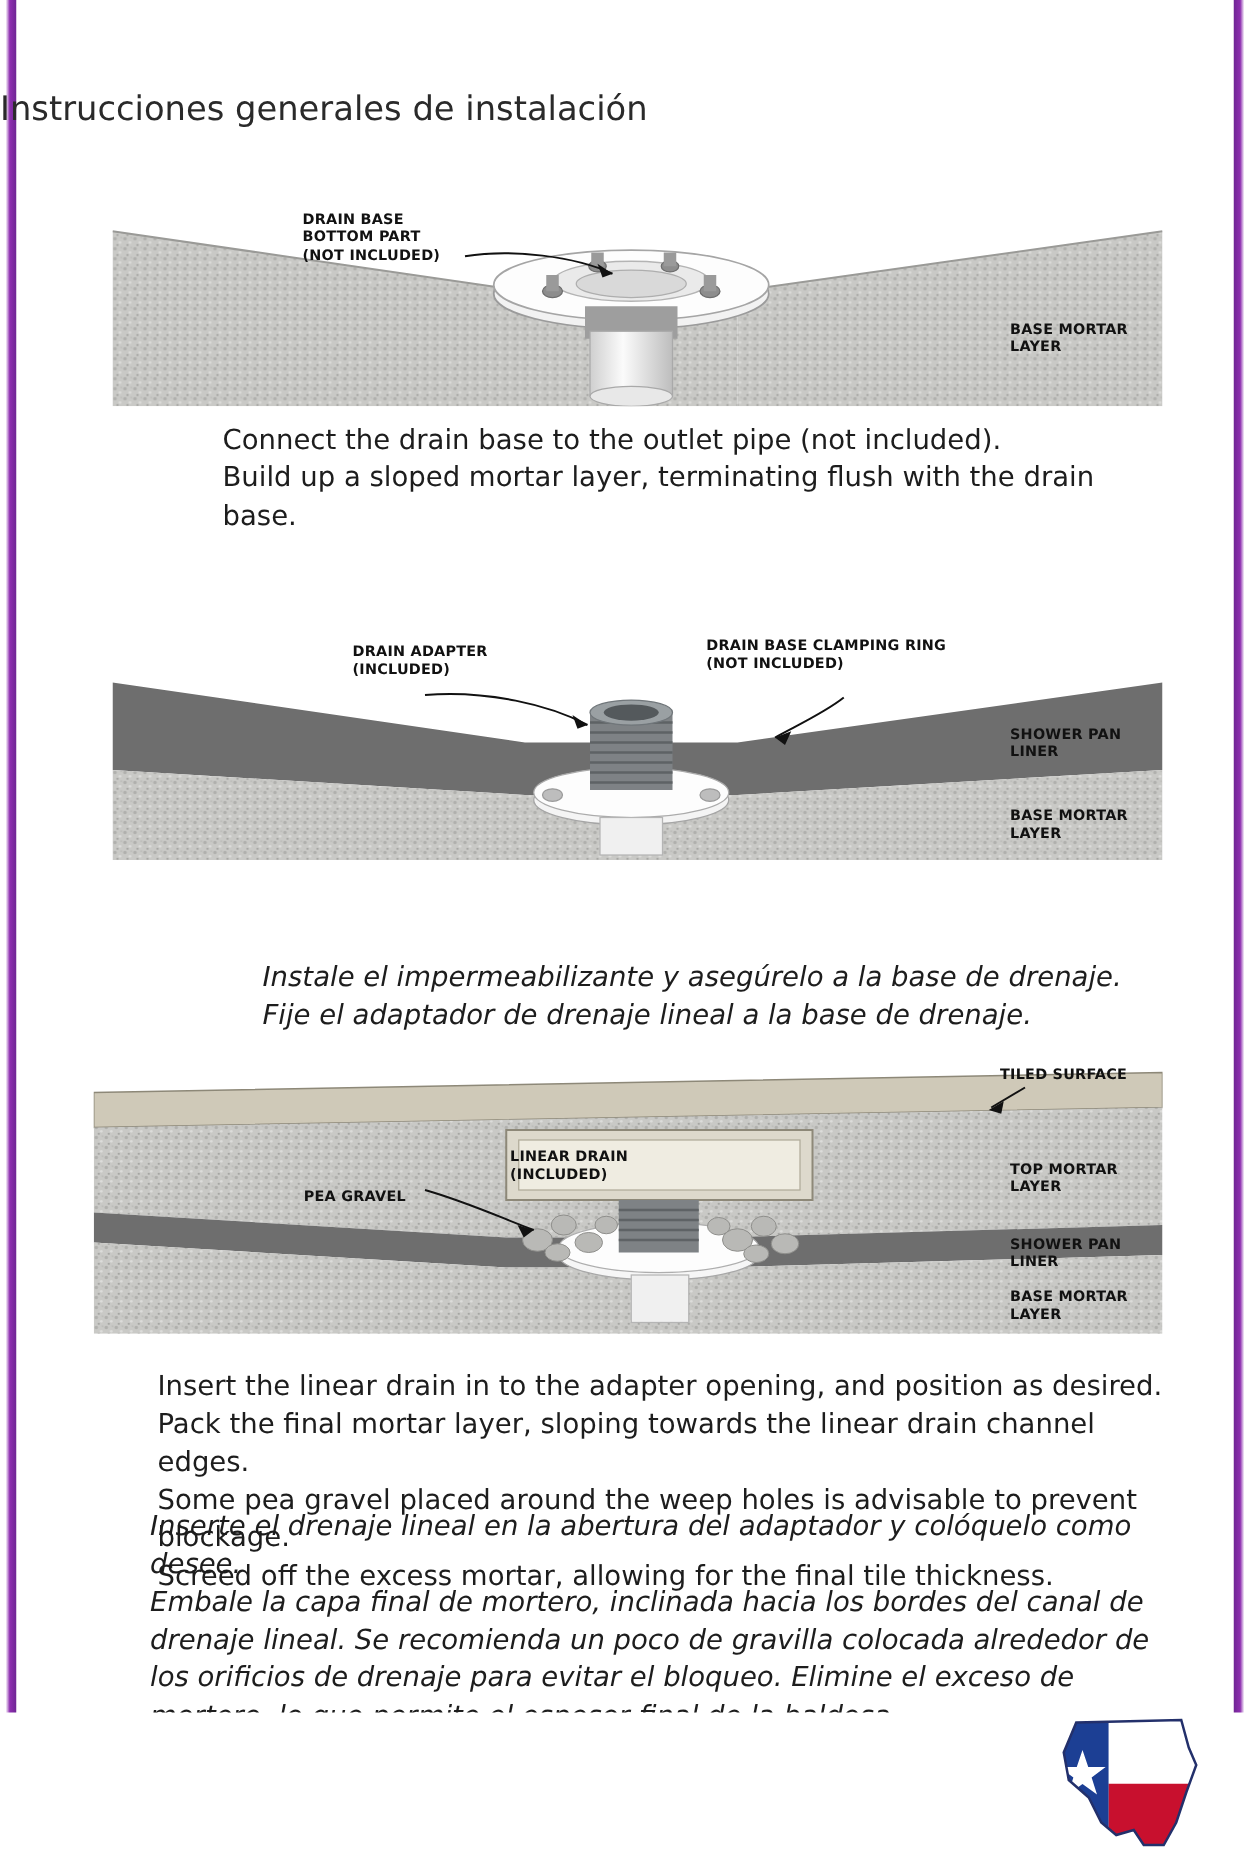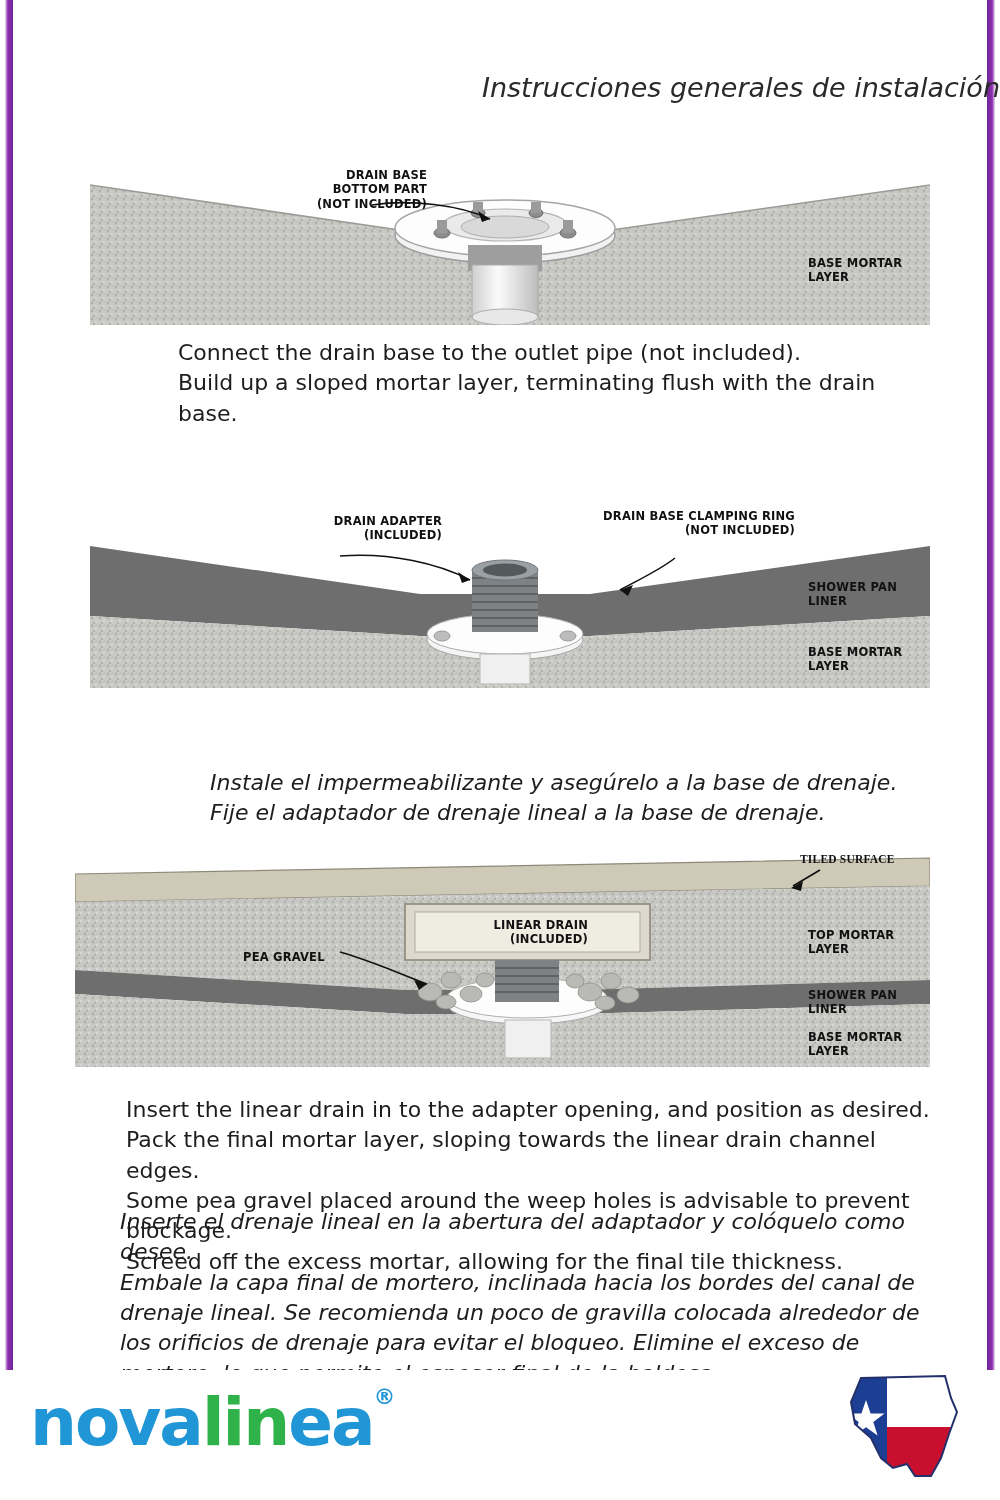--- a/index.html
+++ b/index.html
@@ -17,32 +17,32 @@
 
   .page{position:absolute;left:0;top:0;width:1000px;height:1500px;}
 
   h1.title{
     position:absolute;left:0;right:0;top:30px;
     text-align:center;font-weight:400;font-size:29px;color:#2a2a2a;
     margin:0;font-family:"DejaVu Sans", sans-serif;
   }
   h2.subtitle{
     position:absolute;left:0;right:0;top:72px;
-    text-align:right;font-weight:400;font-style:italic;font-size:27px;color:#2a2a2a;
+    text-align:left;font-weight:400;font-size:27px;color:#2a2a2a;
     margin:0;
   }
 
   
   .figure{position:absolute;}
 
   .lbl{
     position:absolute;font-size:11.5px;font-weight:bold;color:#111;
     line-height:1.25;letter-spacing:.2px;
   }
-  .lbl.center{text-align:right;}
+  .lbl.center{text-align:left;}
   .lbl.right{text-align:left;}
 
   .para{position:absolute;font-size:22px;color:#1d1d1d;line-height:1.38;}
   .para.it{font-style:italic;}
 
   
   .footer{position:absolute;left:0;bottom:0;width:1000px;height:130px;background:#fff;}
   .logo{
     position:absolute;left:30px;top:1384px;
     font-size:66px;font-weight:bold;letter-spacing:-2px;
@@ -209,43 +209,40 @@
       </g>
 
       <path d="M745,18 L718,34" fill="none" stroke="#111" stroke-width="1.6"></path>
       <polygon points="716,36 728,29 726,39" fill="#111"></polygon>
 
       <path d="M265,100 C300,110 330,124 352,132" fill="none" stroke="#111" stroke-width="1.6"></path>
       <polygon points="352,132 339,128 344,138" fill="#111"></polygon>
     </svg>
   </div>
 
-  <div class="lbl right" style="left:800px;top:852px;width:150px;white-space:pre-line;font-family:Liberation Serif, serif;">TILED SURFACE</div>
+  <div class="lbl right" style="left:800px;top:852px;width:150px;white-space:pre-line;">TILED SURFACE</div>
   <div class="lbl center" style="left:408px;top:918px;width:180px;white-space:pre-line;">LINEAR DRAIN
 (INCLUDED)</div>
   <div class="lbl" style="left:243px;top:950px;width:130px;white-space:pre-line;">PEA GRAVEL</div>
   <div class="lbl right" style="left:808px;top:928px;width:140px;white-space:pre-line;">TOP MORTAR
 LAYER</div>
   <div class="lbl right" style="left:808px;top:988px;width:140px;white-space:pre-line;">SHOWER PAN
 LINER</div>
   <div class="lbl right" style="left:808px;top:1030px;width:140px;white-space:pre-line;">BASE MORTAR
 LAYER</div>
 
   <div class="para it" style="left:120px;top:1207px;width:812px;white-space:pre-line;">Inserte el drenaje lineal en la abertura del adaptador y colóquelo como desee.
 Embale la capa final de mortero, inclinada hacia los bordes del canal de drenaje lineal. Se recomienda un poco de gravilla colocada alrededor de los orificios de drenaje para evitar el bloqueo. Elimine el exceso de mortero, lo que permite el espesor final de la baldosa.</div>
   <div class="para" style="left:126px;top:1095px;width:820px;white-space:pre-line;">Insert the linear drain in to the adapter opening, and position as desired.
 Pack the final mortar layer, sloping towards the linear drain channel edges.
 Some pea gravel placed around the weep holes is advisable to prevent blockage.
 Screed off the excess mortar, allowing for the final tile thickness.</div>
 
   <div class="footer"></div>
 
-  <div class="logo">
-    <span class="n1">nova</span><span class="n2">lin</span><span class="n3">ea</span><span class="reg">®</span>
-  </div>
 
 
   <div style="position:absolute;left:845px;top:1372px;width:118px;height:110px;">
     <svg viewBox="0 0 118 110" width="118" height="110">
       <defs>
         <clipPath id="txclip">
           <path d="M16,6 L100,4 L106,26 L112,40 L104,62 L96,86 L86,104 L70,104 L62,92 L48,96 L36,86 L26,66 L10,52 L6,30 Z"></path>
         </clipPath>
       </defs>
       <g clip-path="url(#txclip)">

